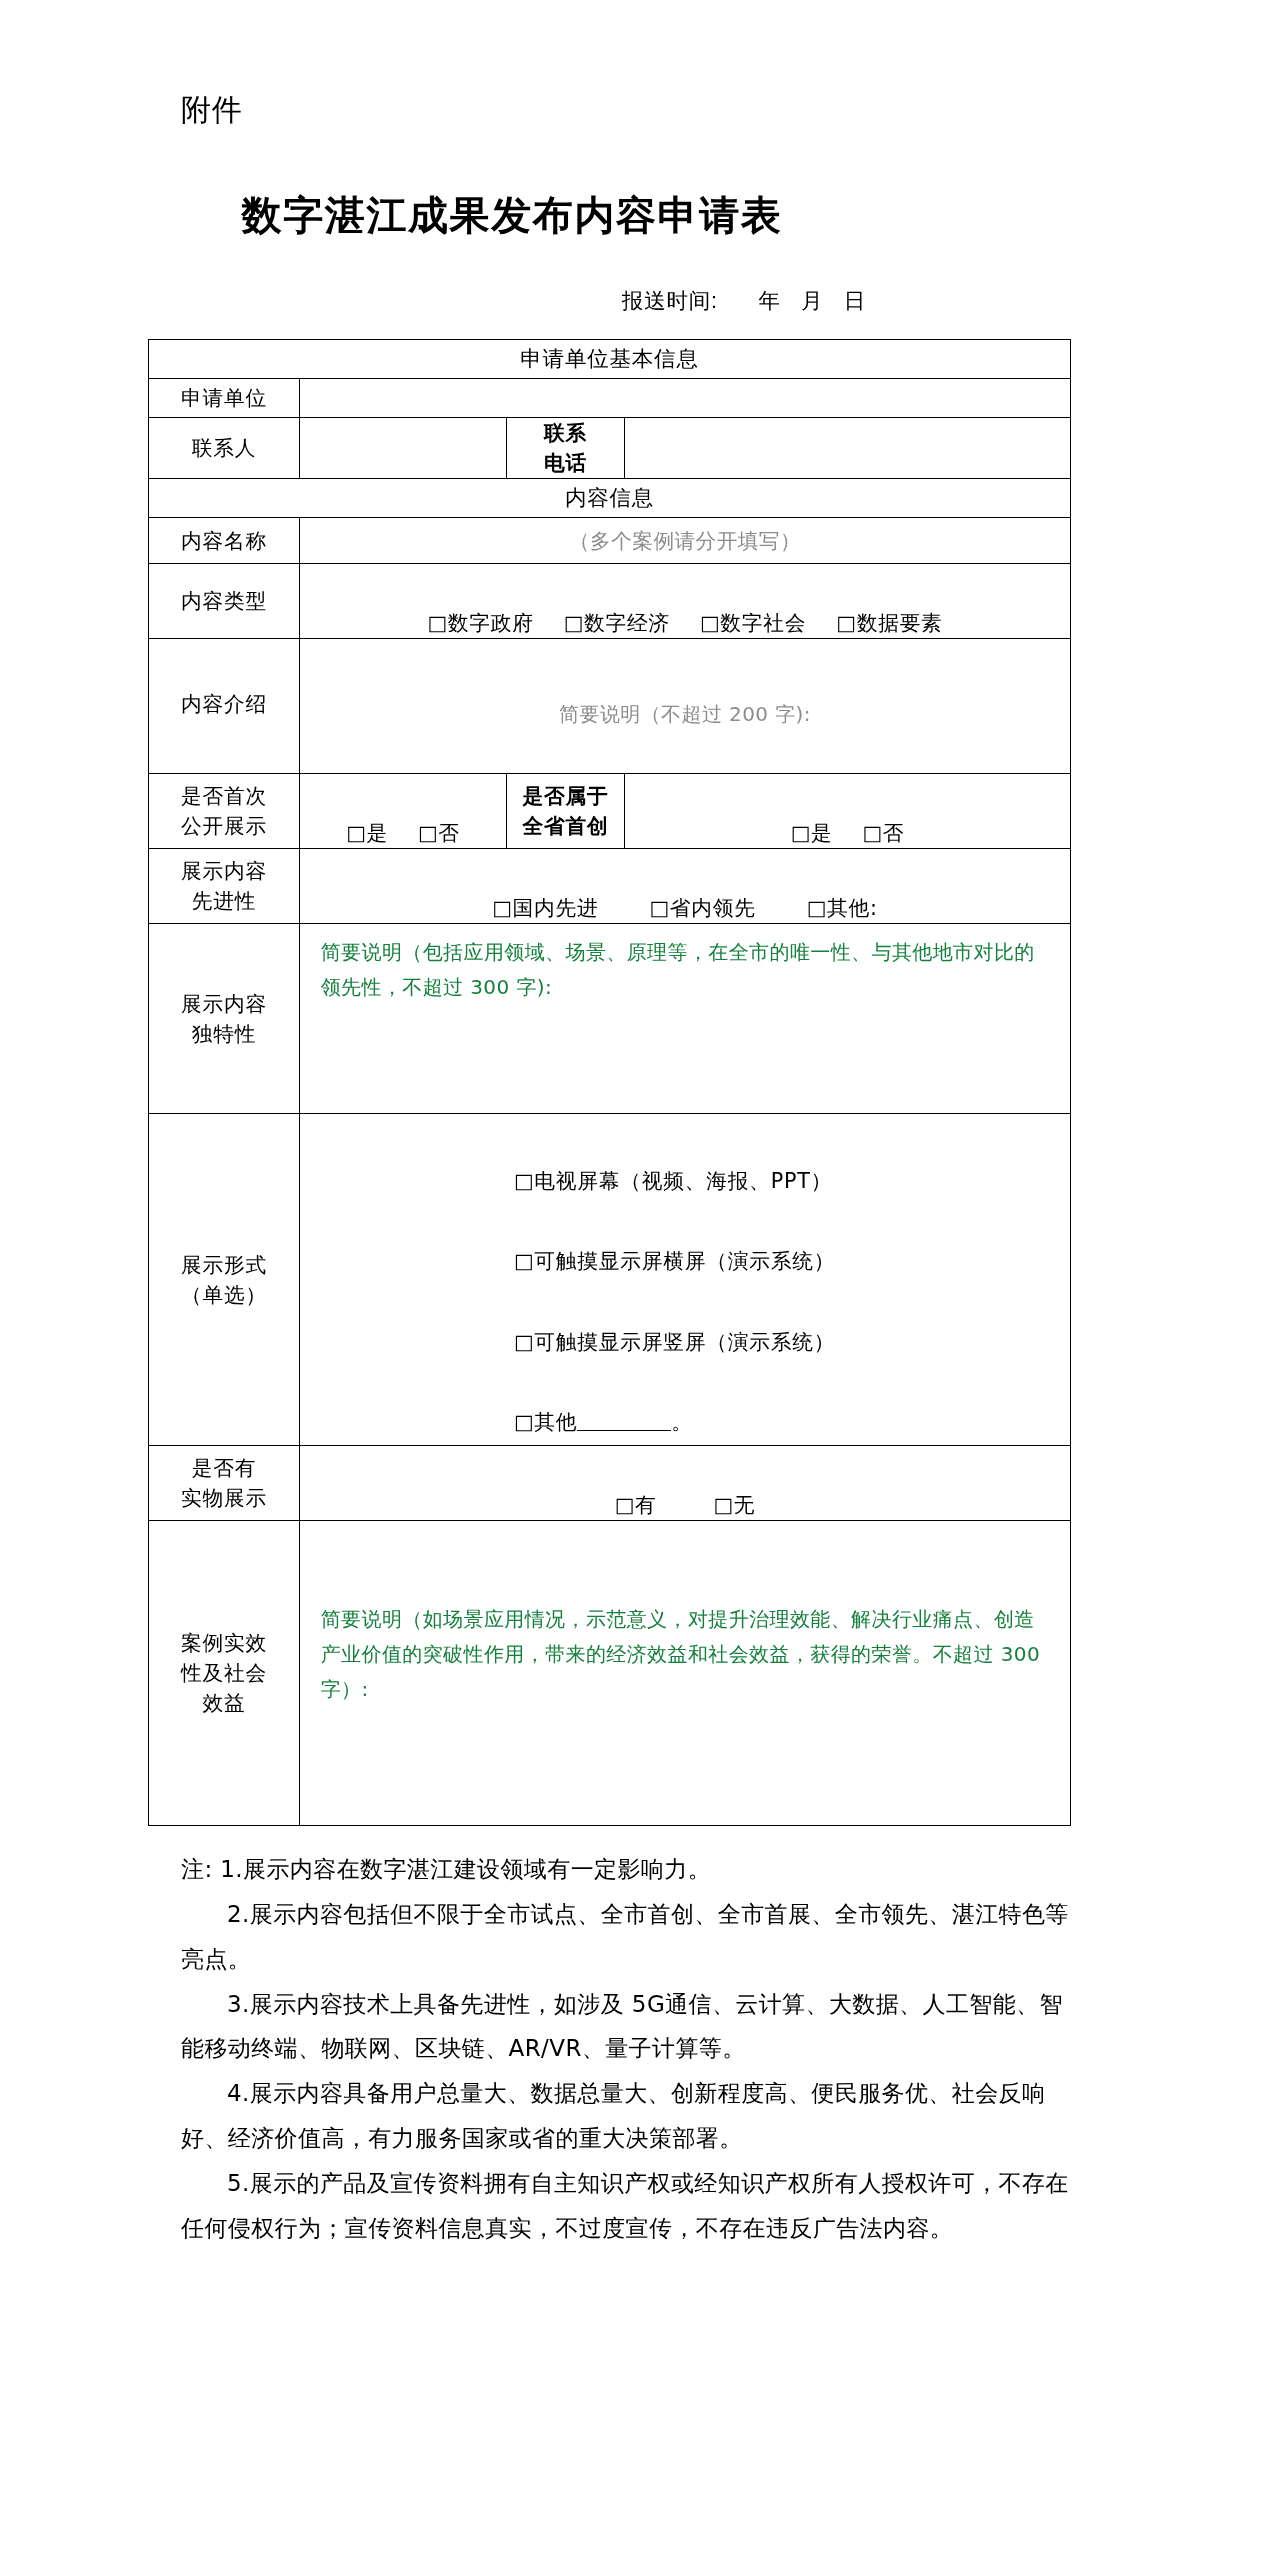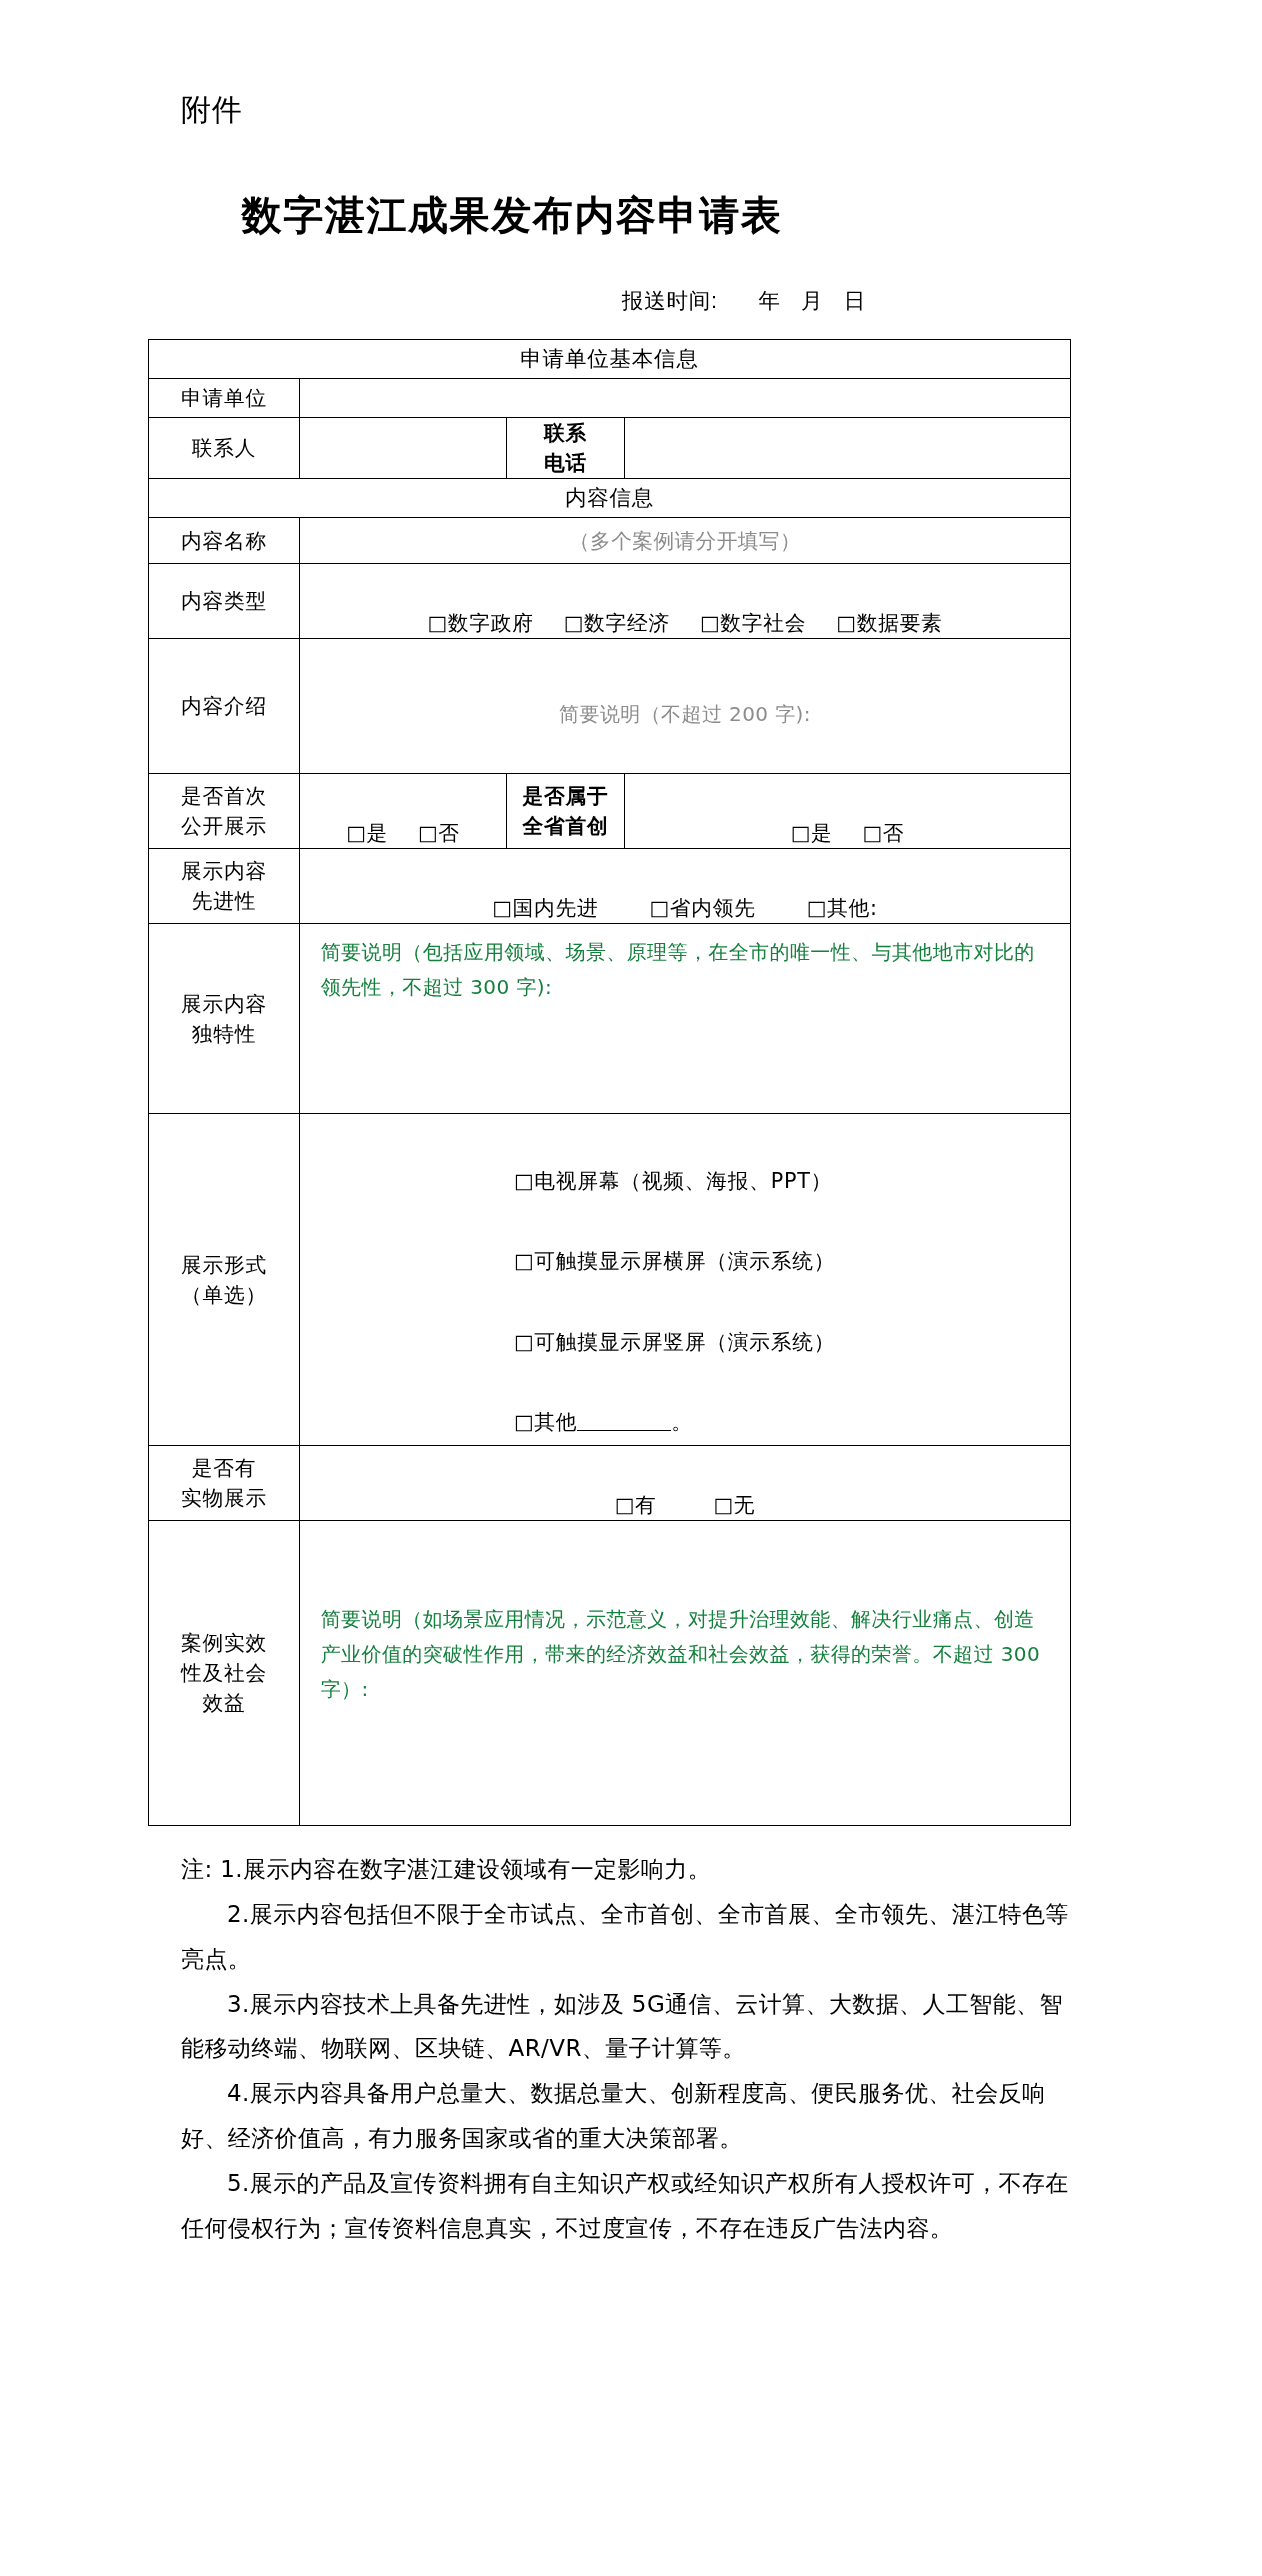--- a/index.html
+++ b/index.html
@@ -84,21 +84,21 @@
     padding: 4.8px 3.2px;
   }
   .lbl2 {
     width: 118px;
     letter-spacing: 0.8px;
     padding: 4.8px 3.2px;
     font-weight: bold;
   }
   .row-h-base { height: 38px; }
   .row-h-2     { height: 60px; }
-  .row-h-intro { height: 134px; }
+  .row-h-intro { height: 134px; font-family: Liberation Mono, monospace; }
   .row-h-first { height: 65px; }
   .row-h-adv   { height: 57px; }
   .row-h-uniq  { height: 189px; }
   .row-h-form  { height: 135px; }
   .row-h-phys  { height: 65px; }
   .row-h-case  { height: 304px; }
   .row-h-namec { height: 45px; }
 
   .hint {
     color: #8c8c8c;

